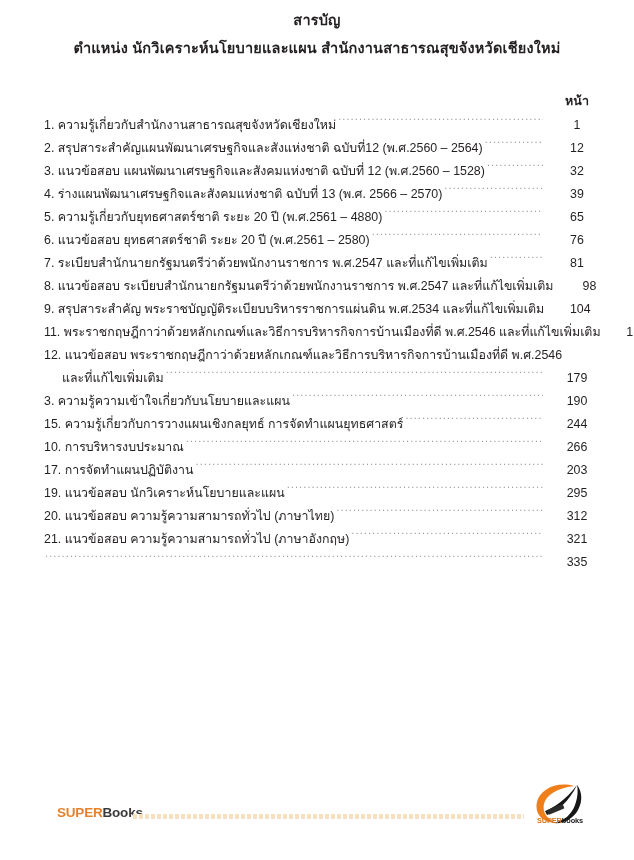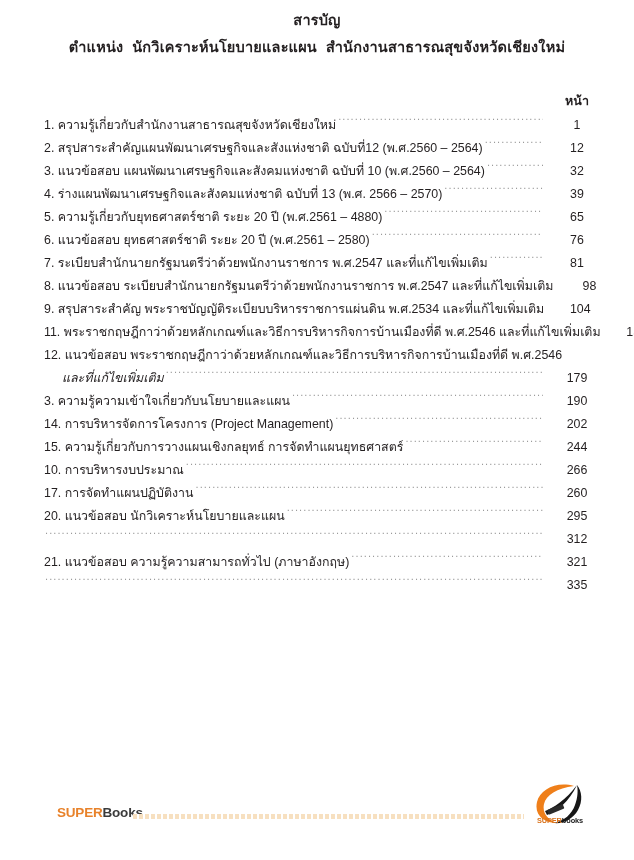--- a/index.html
+++ b/index.html
@@ -41,21 +41,20 @@
     position: absolute;
     top: 38px;
     left: 0;
     width: 634px;
     text-align: center;
     font-size: 14.5px;
     font-weight: 700;
     letter-spacing: 0.2px;
     line-height: 20px;
     color: #231f20;
-    font-family: Liberation Mono, monospace;
   }
 
   
   .col-header {
     position: absolute;
     top: 91px;
     left: 540px;
     width: 74px;
     text-align: center;
     font-size: 12.5px;
@@ -110,21 +109,20 @@
   .toc-page {
     flex: 0 0 66px;
     text-align: center;
     font-size: 12.4px;
     color: #231f20;
   }
 
   
   .toc-row.cont .toc-label {
     padding-left: 18px;
-    font-style: italic;
   }
   .toc-row.nopage .toc-page { visibility: hidden; }
 
   
   .footer {
     position: absolute;
     left: 0;
     bottom: 0;
     width: 634px;
     height: 90px;
@@ -195,21 +193,21 @@
         <span class="toc-label">1. ความรู้เกี่ยวกับสำนักงานสาธารณสุขจังหวัดเชียงใหม่</span>
         <span class="toc-dots"></span>
         <span class="toc-page">1</span>
       </div>
       <div class="toc-row">
         <span class="toc-label">2. สรุปสาระสำคัญแผนพัฒนาเศรษฐกิจและสังแห่งชาติ ฉบับที่12 (พ.ศ.2560 – 2564)</span>
         <span class="toc-dots"></span>
         <span class="toc-page">12</span>
       </div>
       <div class="toc-row">
-        <span class="toc-label">3. แนวข้อสอบ แผนพัฒนาเศรษฐกิจและสังคมแห่งชาติ ฉบับที่ 10 (พ.ศ.2560 – 2564)</span>
+        <span class="toc-label">3. แนวข้อสอบ แผนพัฒนาเศรษฐกิจและสังคมแห่งชาติ ฉบับที่ 12 (พ.ศ.2560 – 1528)</span>
         <span class="toc-dots"></span>
         <span class="toc-page">32</span>
       </div>
       <div class="toc-row">
         <span class="toc-label">4. ร่างแผนพัฒนาเศรษฐกิจและสังคมแห่งชาติ ฉบับที่ 13 (พ.ศ. 2566 – 2570)</span>
         <span class="toc-dots"></span>
         <span class="toc-page">39</span>
       </div>
       <div class="toc-row">
         <span class="toc-label">5. ความรู้เกี่ยวกับยุทธศาสตร์ชาติ ระยะ 20 ปี (พ.ศ.2561 – 4880)</span>
@@ -250,45 +248,41 @@
         <span class="toc-label">และที่แก้ไขเพิ่มเติม</span>
         <span class="toc-dots"></span>
         <span class="toc-page">179</span>
       </div>
       <div class="toc-row">
         <span class="toc-label">3. ความรู้ความเข้าใจเกี่ยวกับนโยบายและแผน</span>
         <span class="toc-dots"></span>
         <span class="toc-page">190</span>
       </div>
       <div class="toc-row">
-        <span class="toc-label">14. การบริหารจัดการโครงการ (Project Management)</span>
-        <span class="toc-dots"></span>
-        <span class="toc-page">202</span>
-      </div>
-      <div class="toc-row">
         <span class="toc-label">15. ความรู้เกี่ยวกับการวางแผนเชิงกลยุทธ์ การจัดทำแผนยุทธศาสตร์</span>
         <span class="toc-dots"></span>
         <span class="toc-page">244</span>
       </div>
       <div class="toc-row">
         <span class="toc-label">10. การบริหารงบประมาณ</span>
         <span class="toc-dots"></span>
         <span class="toc-page">266</span>
       </div>
       <div class="toc-row">
         <span class="toc-label">17. การจัดทำแผนปฏิบัติงาน</span>
         <span class="toc-dots"></span>
-        <span class="toc-page">260</span>
-      </div>
-      <div class="toc-row">
-        <span class="toc-label">20. แนวข้อสอบ นักวิเคราะห์นโยบายและแผน</span>
+        <span class="toc-page">203</span>
+      </div>
+      <div class="toc-row">
+        <span class="toc-label">19. แนวข้อสอบ นักวิเคราะห์นโยบายและแผน</span>
         <span class="toc-dots"></span>
         <span class="toc-page">295</span>
       </div>
       <div class="toc-row">
+        <span class="toc-label">20. แนวข้อสอบ ความรู้ความสามารถทั่วไป (ภาษาไทย)</span>
         <span class="toc-dots"></span>
         <span class="toc-page">312</span>
       </div>
       <div class="toc-row">
         <span class="toc-label">21. แนวข้อสอบ ความรู้ความสามารถทั่วไป (ภาษาอังกฤษ)</span>
         <span class="toc-dots"></span>
         <span class="toc-page">321</span>
       </div>
       <div class="toc-row">
         <span class="toc-dots"></span>

